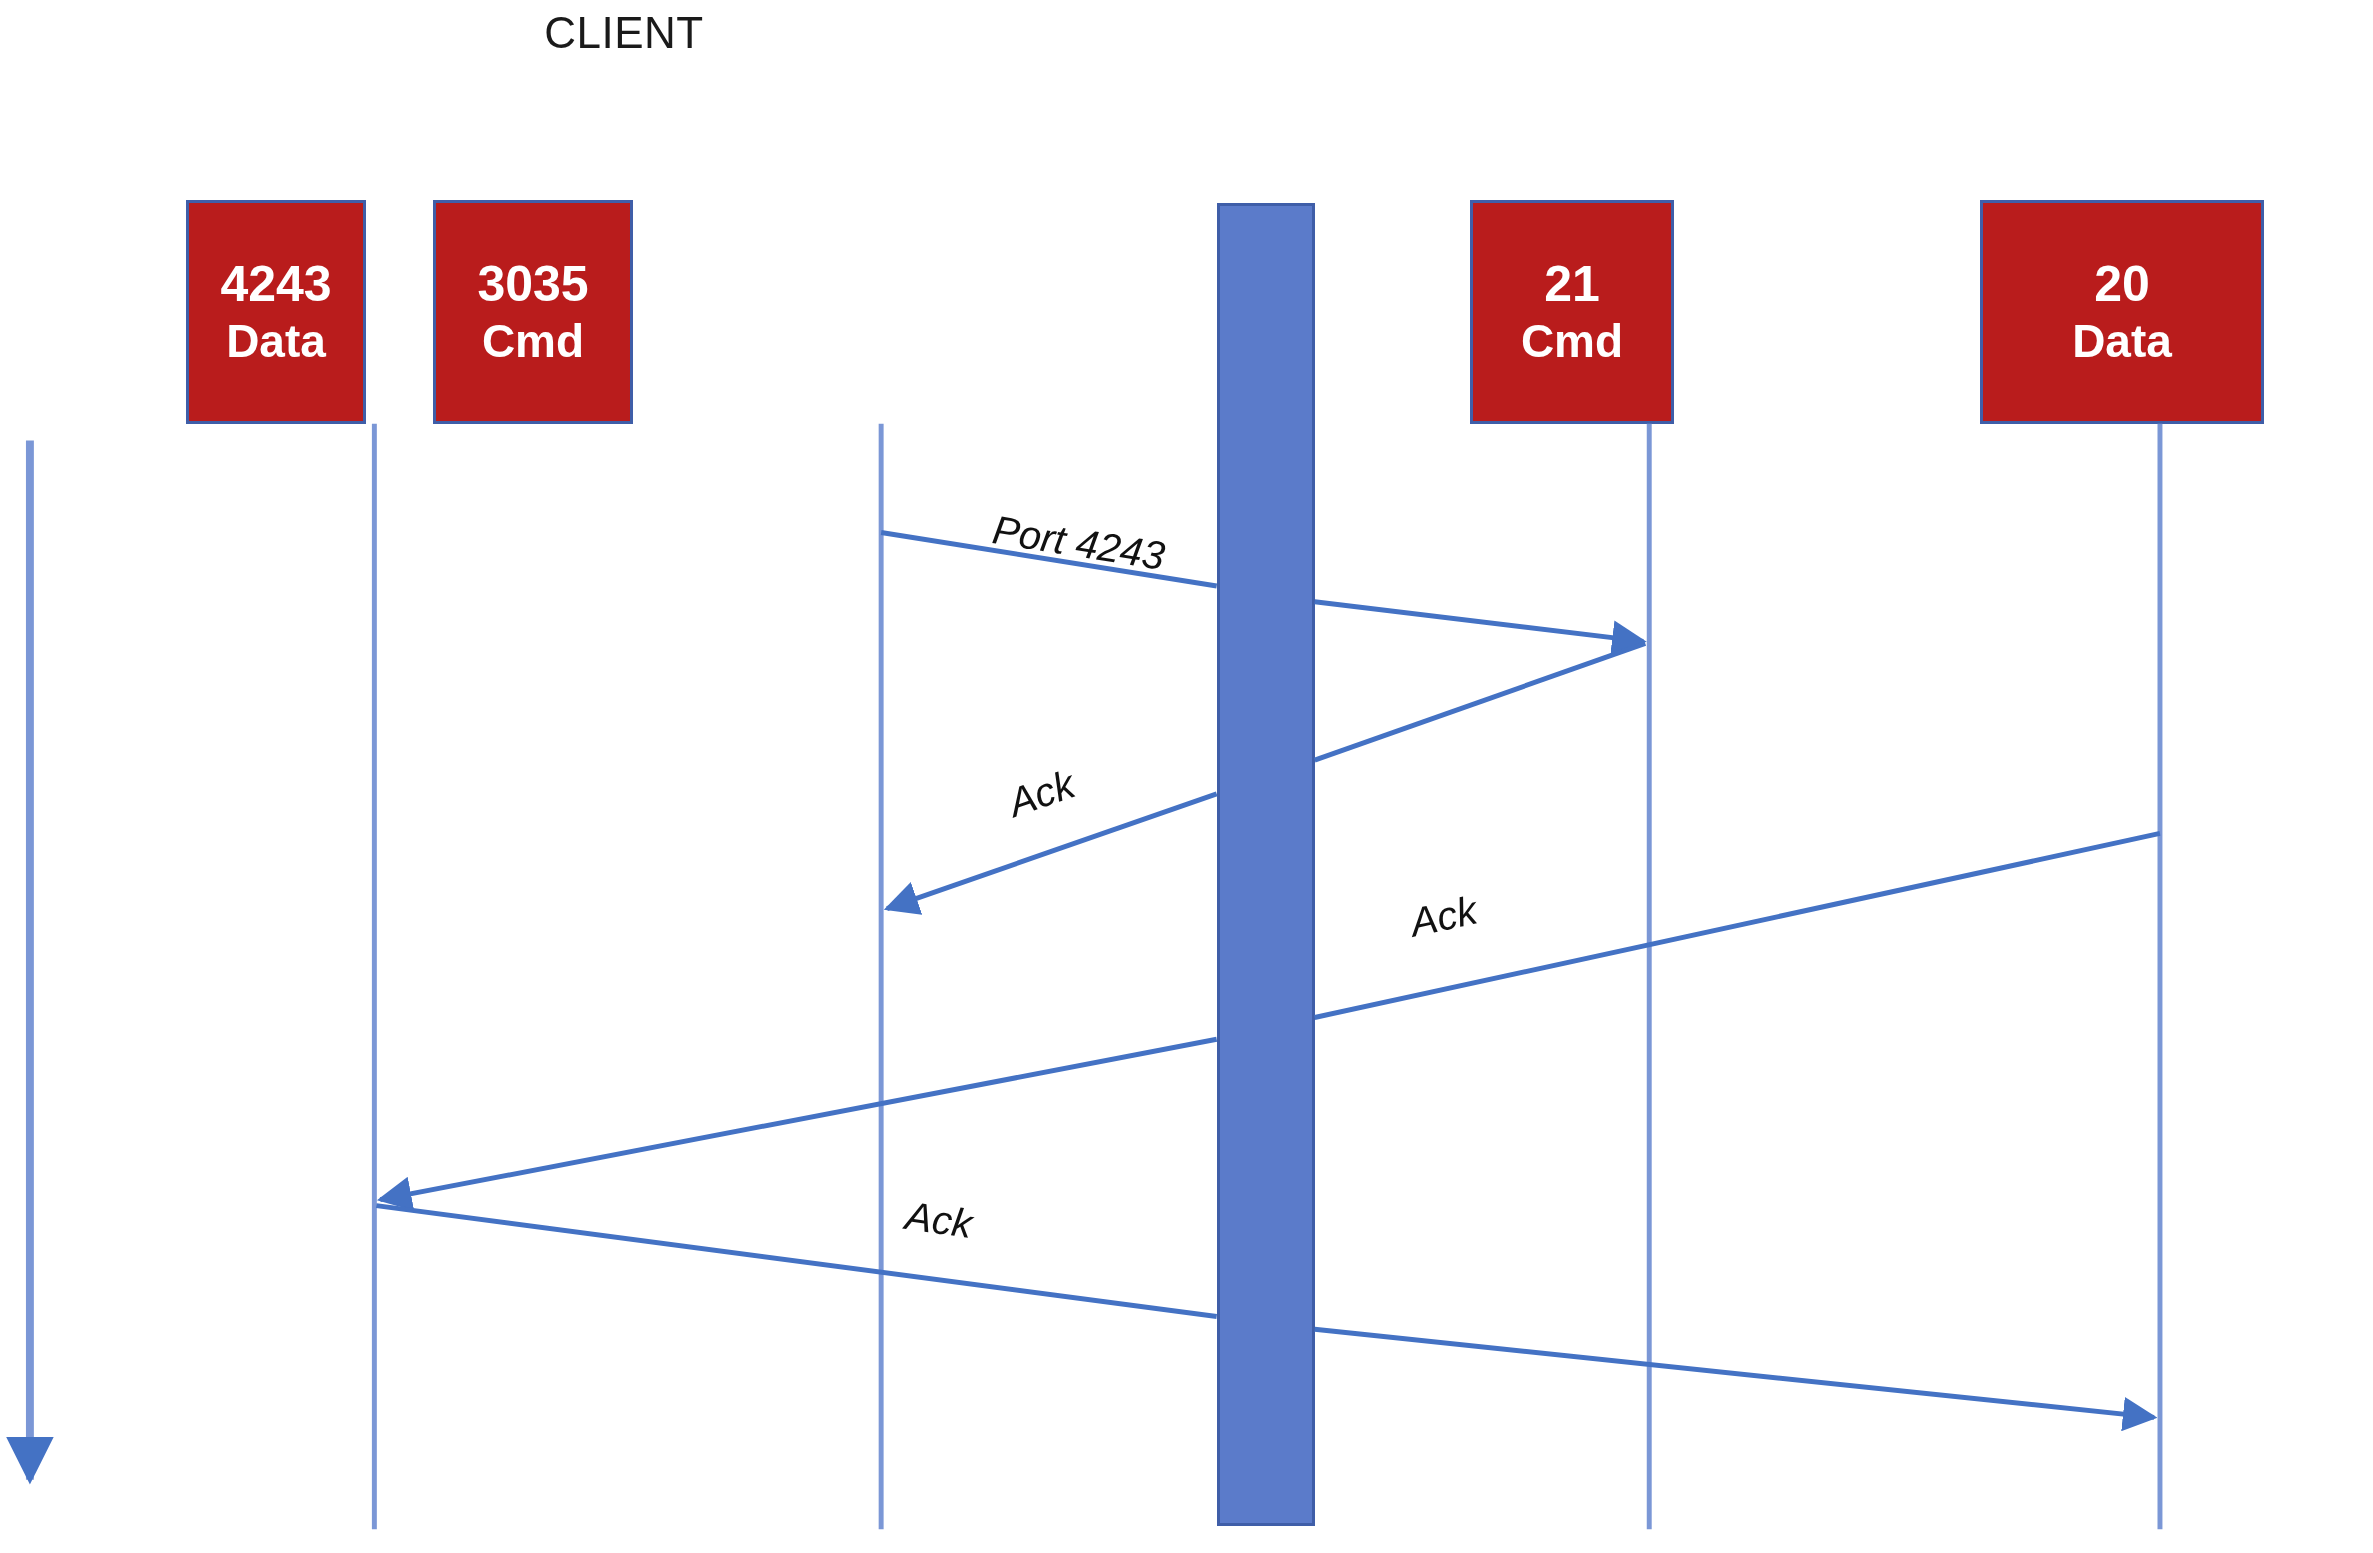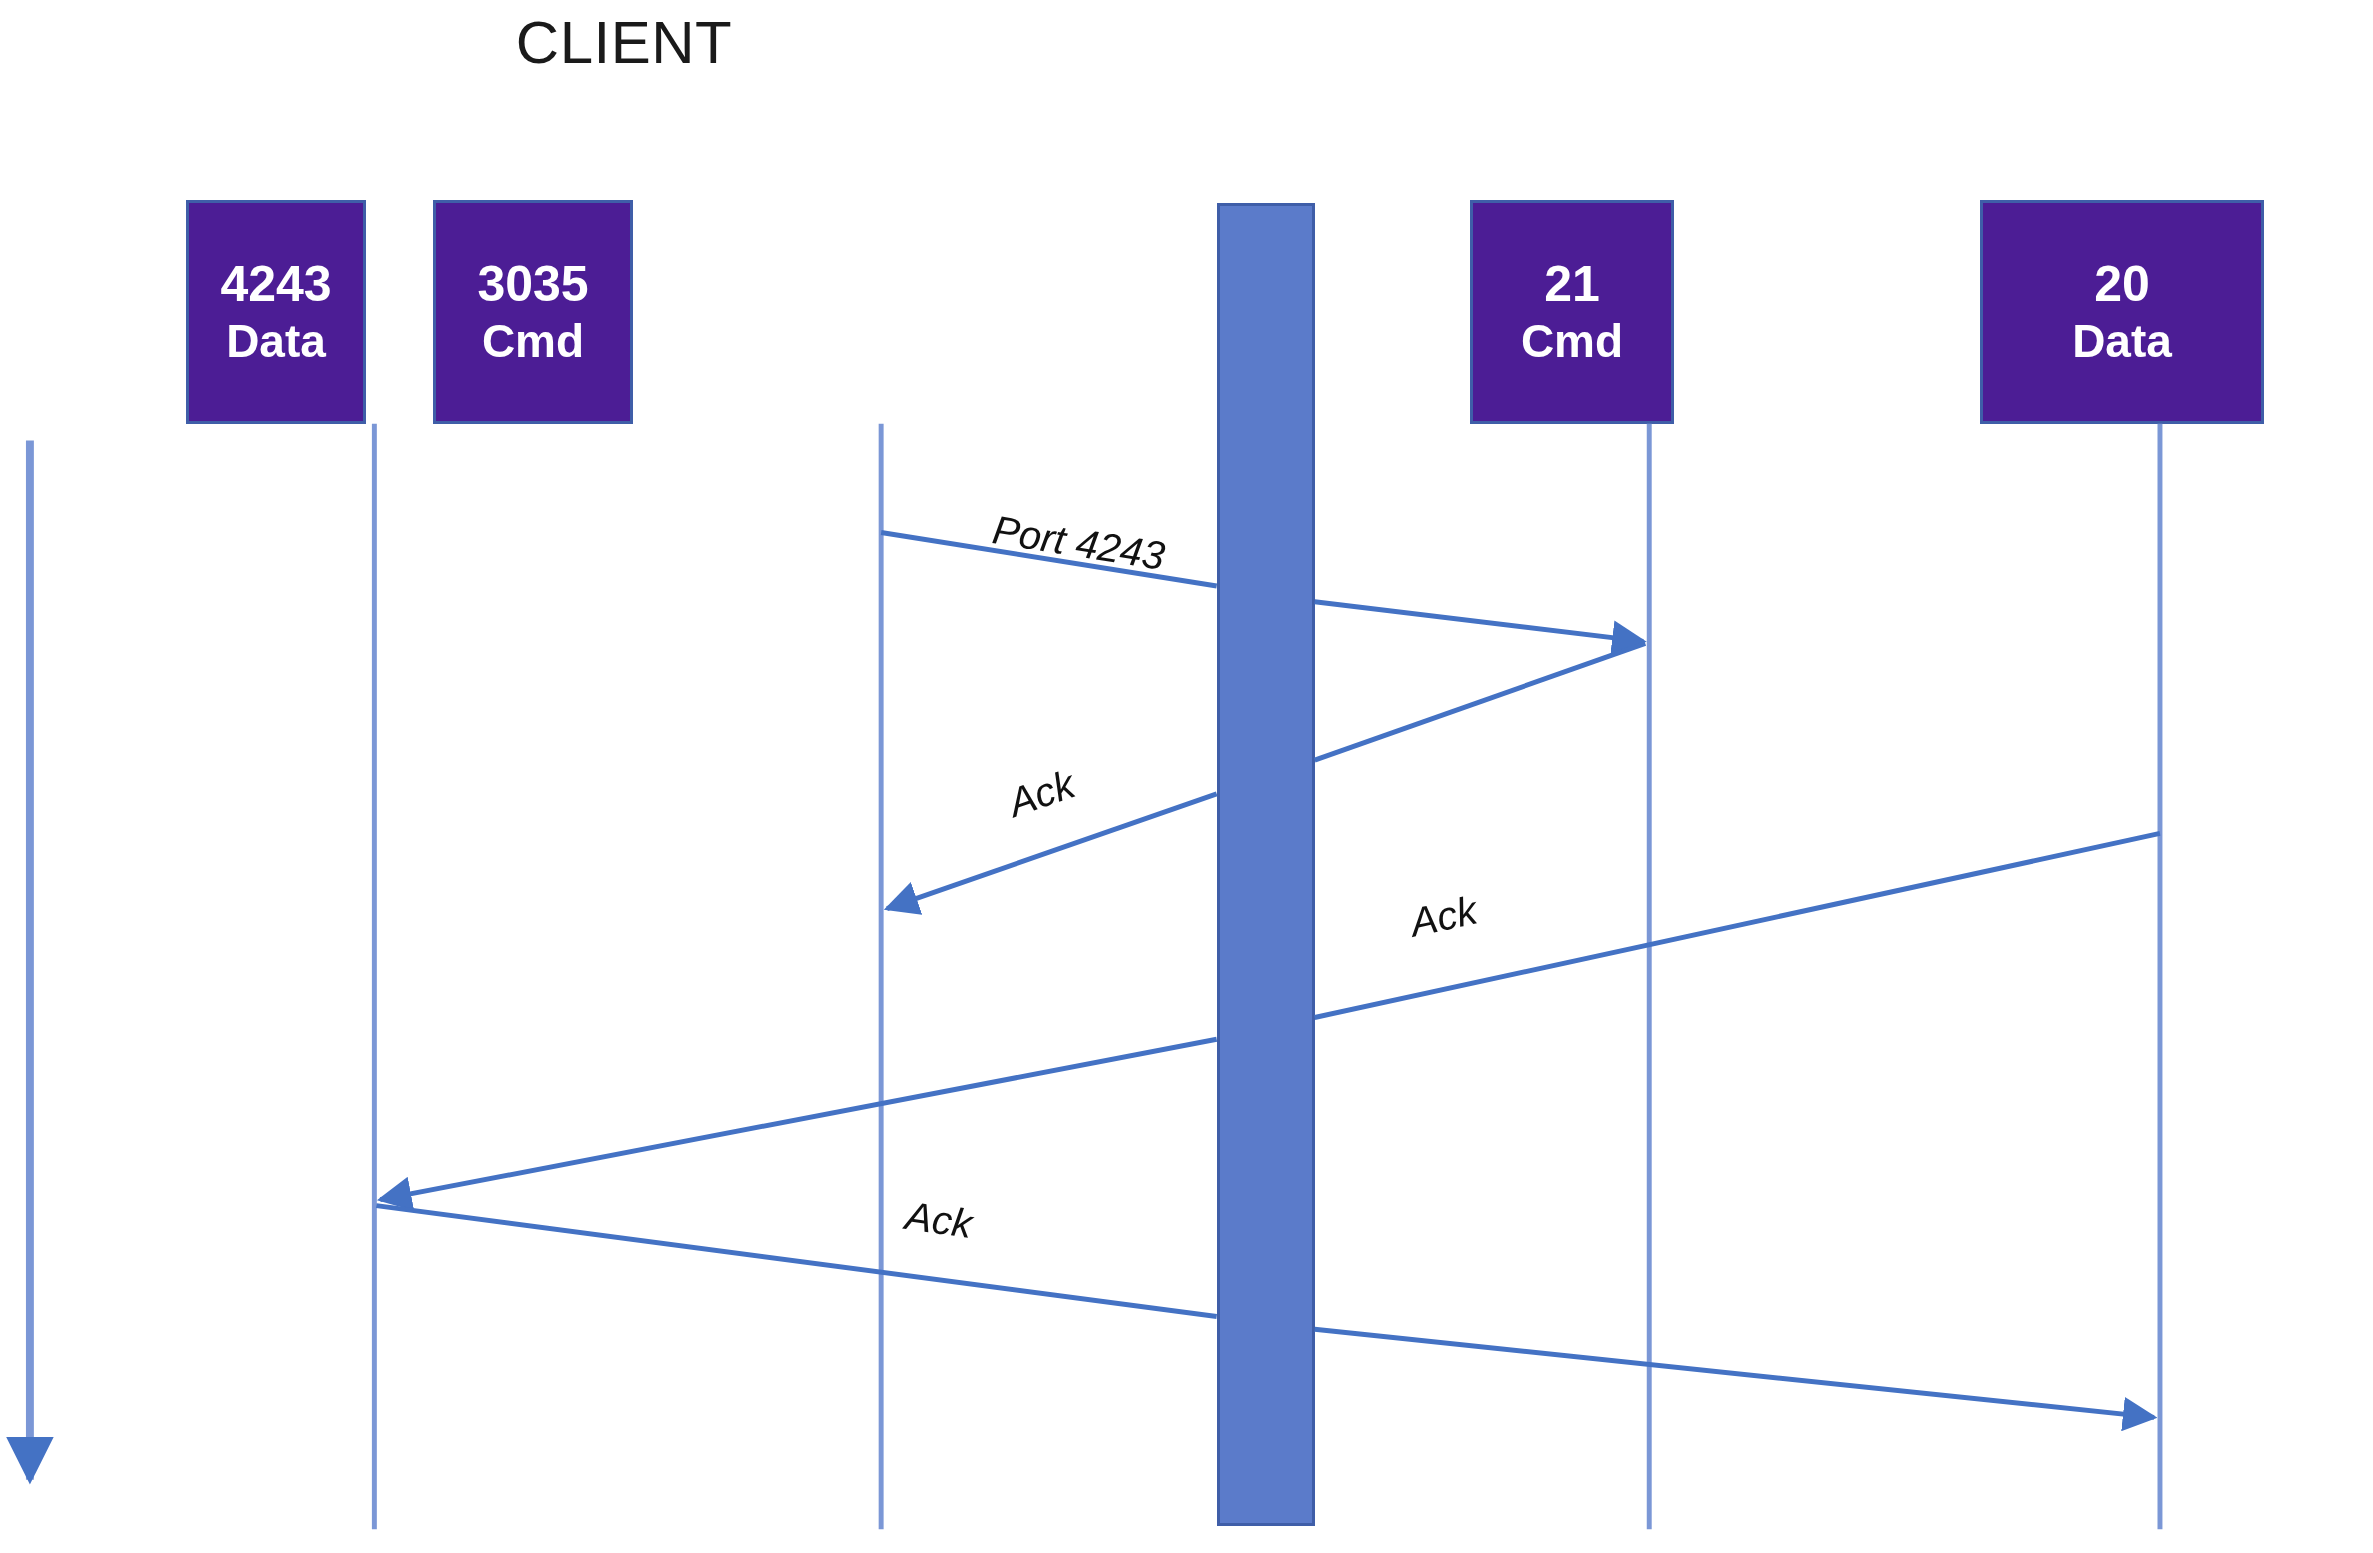--- a/index.html
+++ b/index.html
@@ -12,34 +12,34 @@
   }
   #canvas {
     position: relative;
     width: 2373px;
     height: 1553px;
     background: #ffffff;
     overflow: hidden;
   }
   .col-title {
     position: absolute;
-    font-size: 60px;
+    font-size: 44px;
     font-weight: 400;
     color: #1a1a1a;
     letter-spacing: 0.5px;
     text-align: center;
     white-space: nowrap;
     user-select: none;
   }
   #title-client { left: 416px; top: 8px; width: 416px; }
   #title-server { left: 1663px; top: 8px; width: 416px; }
 
   .node-box {
     position: absolute;
-    background: #4c1d95;
+    background: #b91c1c;
     border: 3px solid #3F5EA8;
     box-sizing: border-box;
     display: flex;
     flex-direction: column;
     align-items: center;
     justify-content: center;
     color: #ffffff;
     line-height: 1.18;
     user-select: none;
   }

